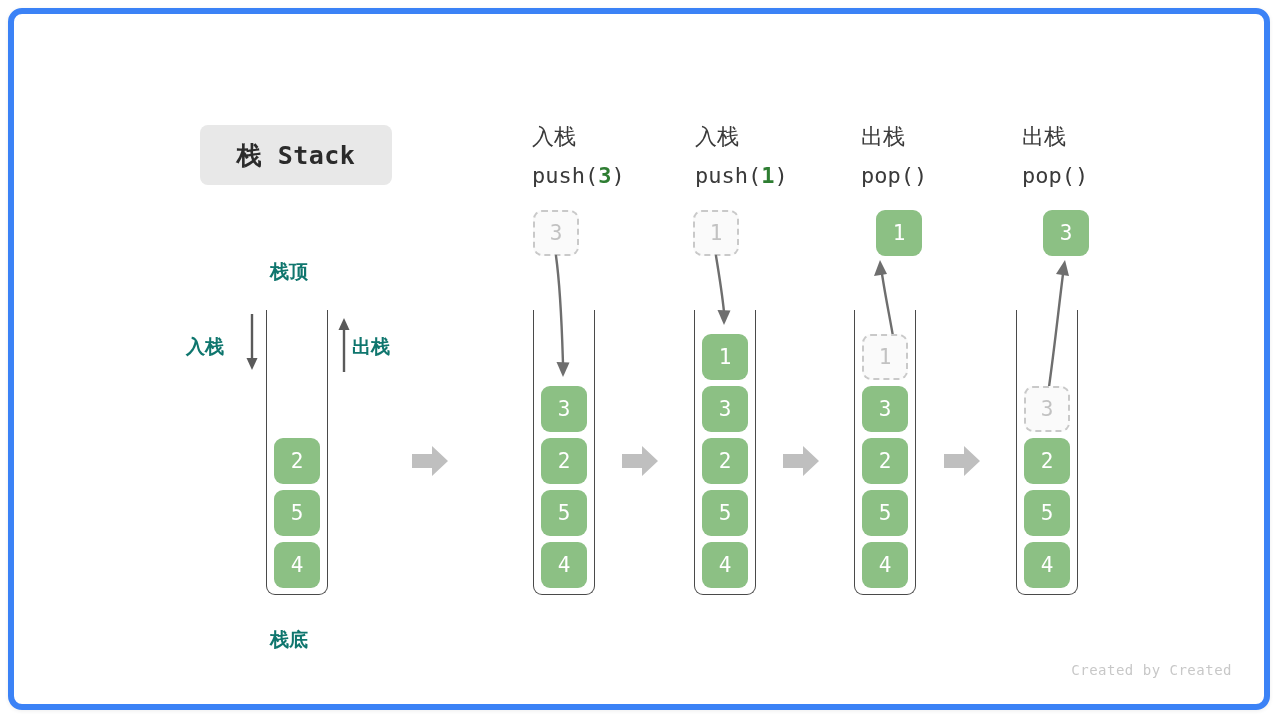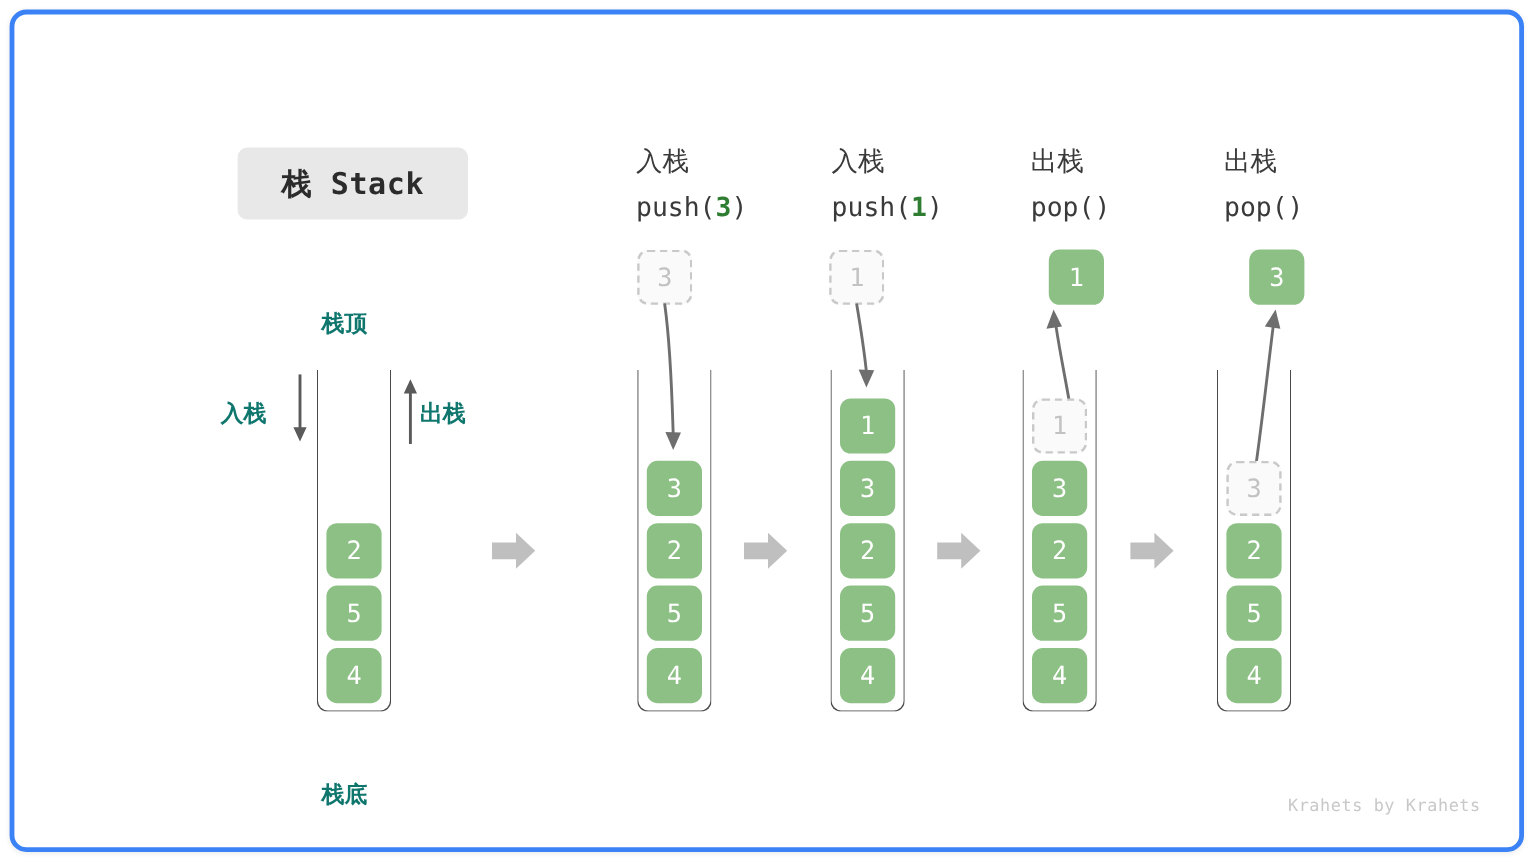--- a/index.html
+++ b/index.html
@@ -7,21 +7,21 @@
     width: 1280px; height: 720px;
     background: #ffffff;
     font-family: "Liberation Sans", sans-serif;
     overflow: hidden;
   }
   #card {
     position: absolute;
     left: 8px; top: 8px;
     width: 1262px; height: 702px;
     background: #ffffff;
-    border: 4px solid #3b82f6;
+    border: 6px solid #3b82f6;
     border-radius: 14px;
     box-shadow: 0 1px 4px rgba(0,0,0,0.07);
     box-sizing: border-box;
     overflow: hidden;
   }
   .abs { position: absolute; }
 
   
   #title-badge {
     left: 186px; top: 111px;
@@ -117,21 +117,21 @@
     <polygon points="10,4 4.5,16 15.5,16" fill="#5a5a5a"></polygon>
   </svg>
 
   <div class="abs stack-box" style="left:252px; top:296px; width:62px; height:285px;"></div>
   <div class="abs" style="left:252px; top:296px; width:62px; height:285px;">
     <div class="cell solid" style="left:8px; top:128px;">2</div>
     <div class="cell solid" style="left:8px; top:180px;">5</div>
     <div class="cell solid" style="left:8px; top:232px;">4</div>
   </div>
 
-  <div class="abs cjk-label" style="left:256px; top:637px;">栈底</div>
+  <div class="abs cjk-label" style="left:256px; top:613px;">栈底</div>
 
   <svg class="abs block-arrow" style="left:398px; top:430px;" viewBox="0 0 36 34">
     <polygon points="0,10 20,10 20,2 36,17 20,32 20,24 0,24" fill="#bfbfbf"></polygon>
   </svg>
 
   <div class="abs col-head" style="left:518px; top:103px;">
     <div class="cjk">入栈</div>
     <div><span>push(</span><span class="gnum">3</span><span>)</span></div>
   </div>
 
@@ -217,15 +217,15 @@
   </svg>
 
   <div class="abs stack-box" style="left:1002px; top:296px; width:62px; height:285px;"></div>
   <div class="abs" style="left:1002px; top:296px; width:62px; height:285px;">
     <div class="cell ghost" style="left:8px; top:76px;">3</div>
     <div class="cell solid" style="left:8px; top:128px;">2</div>
     <div class="cell solid" style="left:8px; top:180px;">5</div>
     <div class="cell solid" style="left:8px; top:232px;">4</div>
   </div>
 
-  <div id="credit" class="abs">Krahets by Krahets</div>
+  <div id="credit" class="abs">Created by Created</div>
 
 </div>
 
 </body></html>

